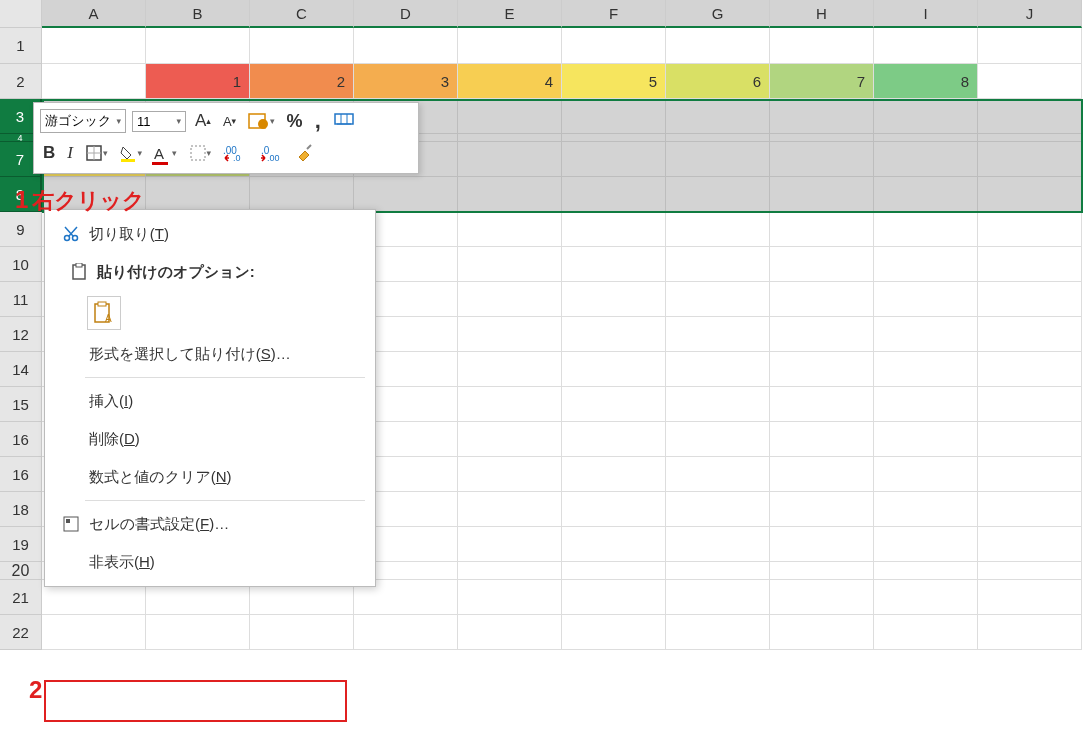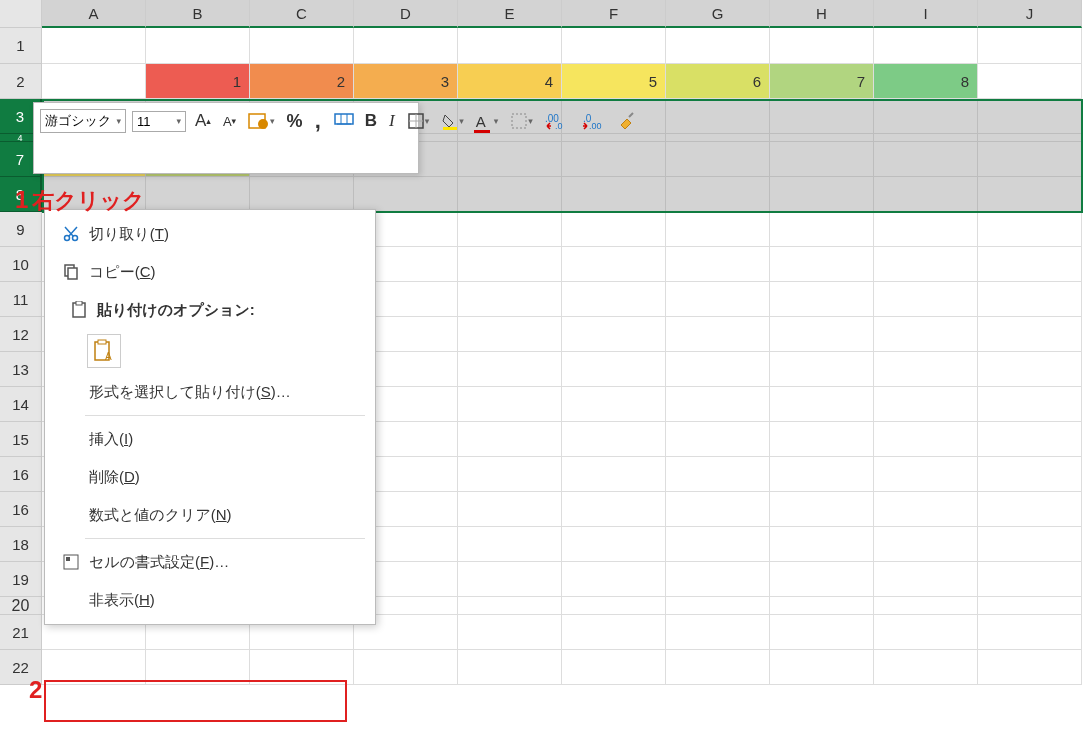--- a/index.html
+++ b/index.html
@@ -19,21 +19,21 @@
 .row-h1 .row-header, .row-h1 .cell { height: 36px; }
 .row-h2 .row-header, .row-h2 .cell { height: 35px; }
 .row-norm .row-header, .row-norm .cell { height: 35px; }
 .row-h4 .row-header, .row-h4 .cell { height: 8px; }
 .row-h20 .row-header, .row-h20 .cell { height: 18px; }
 
 .sel-row .cell { background: #d3d3d3; border-right: 1px solid #bdbdbd; border-bottom: 1px solid #bdbdbd; }
 
 .sel-outline { position: absolute; border: 2px solid #107c41; pointer-events: none; }
 
-.mini-toolbar { position: absolute; left: 33px; top: 102px; width: 386px; height: 72px; background: #fff; border: 1px solid #bbb; box-shadow: 2px 2px 6px rgba(0,0,0,0.15); padding: 4px 6px; display: flex; flex-direction: row; gap: 4px; }
+.mini-toolbar { position: absolute; left: 33px; top: 102px; width: 386px; height: 72px; background: #fff; border: 1px solid #bbb; box-shadow: 2px 2px 6px rgba(0,0,0,0.15); padding: 4px 6px; display: flex; flex-direction: column; gap: 4px; }
 .mini-row { display: flex; align-items: center; gap: 6px; height: 28px; }
 .mini-item { display: flex; align-items: center; justify-content: center; height: 26px; padding: 0 3px; cursor: pointer; color: #333; }
 .font-name { width: 86px; border: 1px solid #aaa; font-size: 13px; padding: 2px 4px; background: #fff; display: flex; justify-content: space-between; align-items: center; }
 .font-size { width: 54px; border: 1px solid #aaa; font-size: 13px; padding: 2px 4px; background: #fff; display: flex; justify-content: space-between; align-items: center; }
 .dd { font-size: 9px; color: #666; }
 
 .context-menu { position: absolute; left: 44px; top: 209px; width: 332px; background: #fff; border: 1px solid #bbb; box-shadow: 2px 2px 8px rgba(0,0,0,0.2); padding: 5px 0; }
 .menu-item { display: flex; align-items: center; height: 38px; padding: 0 12px; cursor: pointer; font-size: 15px; color: #333; }
 .menu-item.highlighted { background: #e0e0e0; }
 .menu-icon { width: 28px; display: flex; align-items: center; justify-content: center; color: #555; }
@@ -198,33 +198,20 @@
       <div class="cell"></div>
       <div class="cell"></div>
       <div class="cell"></div>
       <div class="cell"></div>
       <div class="cell"></div>
       <div class="cell"></div>
       <div class="cell"></div>
       <div class="cell"></div>
     </div>
   <div class="row row-norm">
-      <div class="row-header">13</div>
-      <div class="cell"></div>
-      <div class="cell"></div>
-      <div class="cell"></div>
-      <div class="cell"></div>
-      <div class="cell"></div>
-      <div class="cell"></div>
-      <div class="cell"></div>
-      <div class="cell"></div>
-      <div class="cell"></div>
-      <div class="cell"></div>
-    </div>
-  <div class="row row-norm">
       <div class="row-header">14</div>
       <div class="cell"></div>
       <div class="cell"></div>
       <div class="cell"></div>
       <div class="cell"></div>
       <div class="cell"></div>
       <div class="cell"></div>
       <div class="cell"></div>
       <div class="cell"></div>
       <div class="cell"></div>
@@ -420,29 +407,20 @@
 <div class="context-menu">
   <div class="menu-item">
     <span class="menu-icon">
       <svg width="18" height="18" viewBox="0 0 18 18">
           <circle cx="5" cy="13" r="2.5" fill="none" stroke="#2076c7" stroke-width="1.5"></circle>
           <circle cx="13" cy="13" r="2.5" fill="none" stroke="#2076c7" stroke-width="1.5"></circle>
           <path d="M7 11 L15 2 M11 11 L3 2" stroke="#2076c7" stroke-width="1.5"></path>
         </svg>
     </span>
     <span class="menu-text"><span>切り取り(<span class="u">T</span>)</span></span>
-  </div>
-  <div class="menu-item">
-    <span class="menu-icon">
-      <svg width="18" height="18" viewBox="0 0 18 18">
-          <rect x="3" y="2" width="9" height="11" fill="none" stroke="#555" stroke-width="1.5"></rect>
-          <rect x="6" y="5" width="9" height="11" fill="#fff" stroke="#555" stroke-width="1.5"></rect>
-        </svg>
-    </span>
-    <span class="menu-text"><span>コピー(<span class="u">C</span>)</span></span>
   </div>
   <div class="menu-item" style="cursor:default;padding-left:20px;">
     <span class="menu-icon">
       <svg width="18" height="18" viewBox="0 0 18 18">
           <rect x="3" y="2" width="12" height="14" fill="none" stroke="#555" stroke-width="1.5"></rect>
           <rect x="6" y="0" width="6" height="4" fill="#fff" stroke="#555"></rect>
         </svg>
     </span>
     <span class="menu-text" style="font-weight:bold;">貼り付けのオプション:</span>
   </div>

